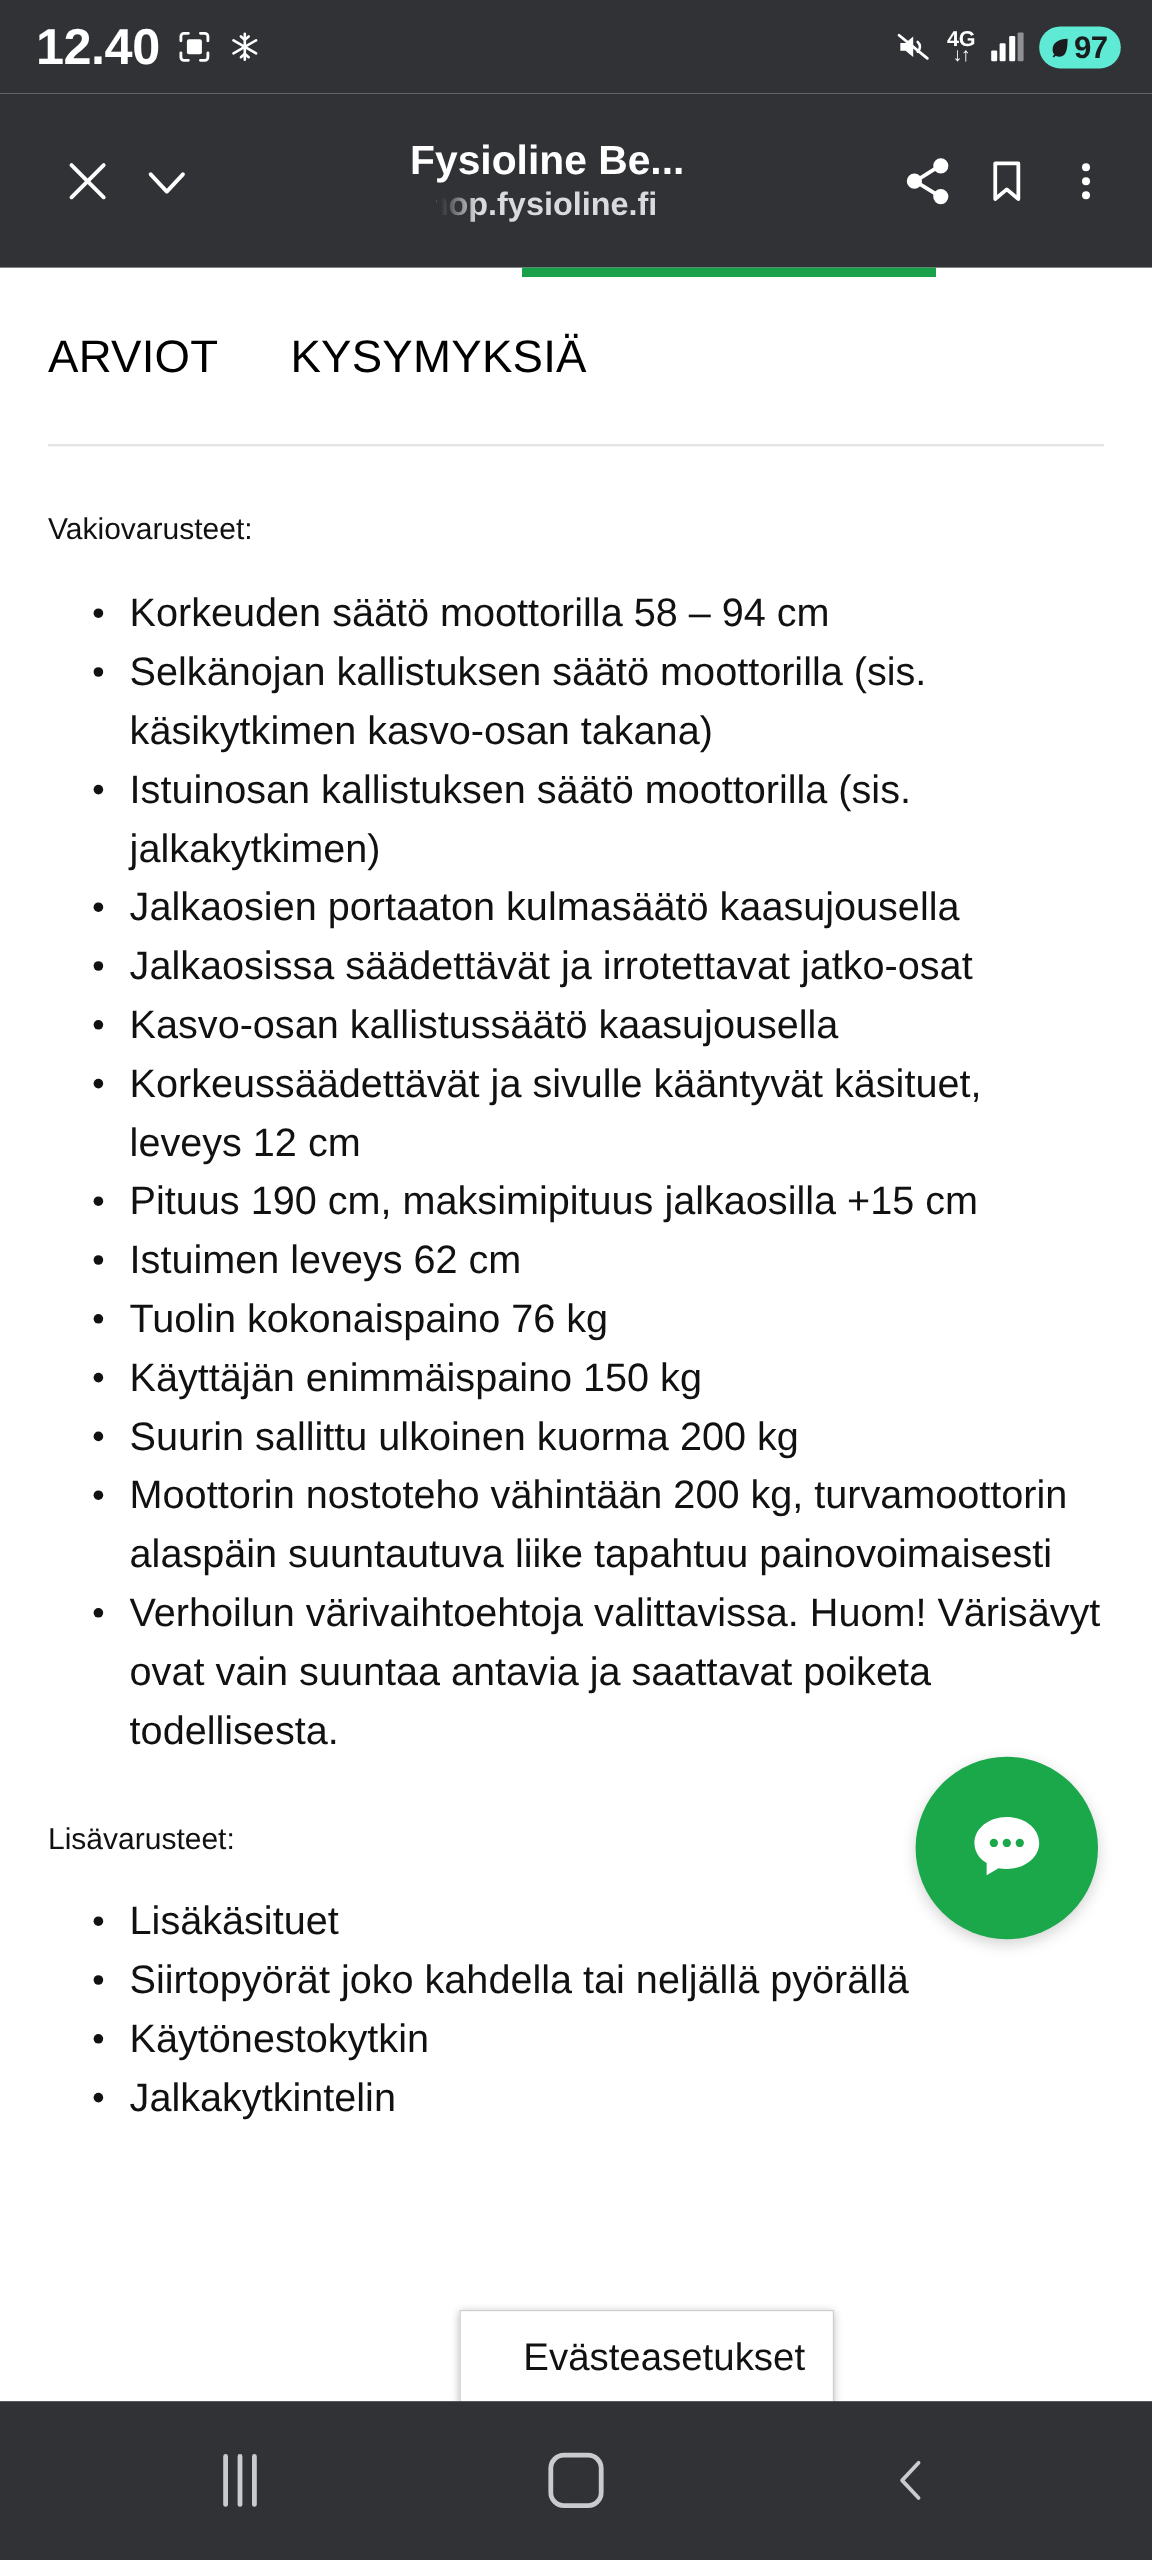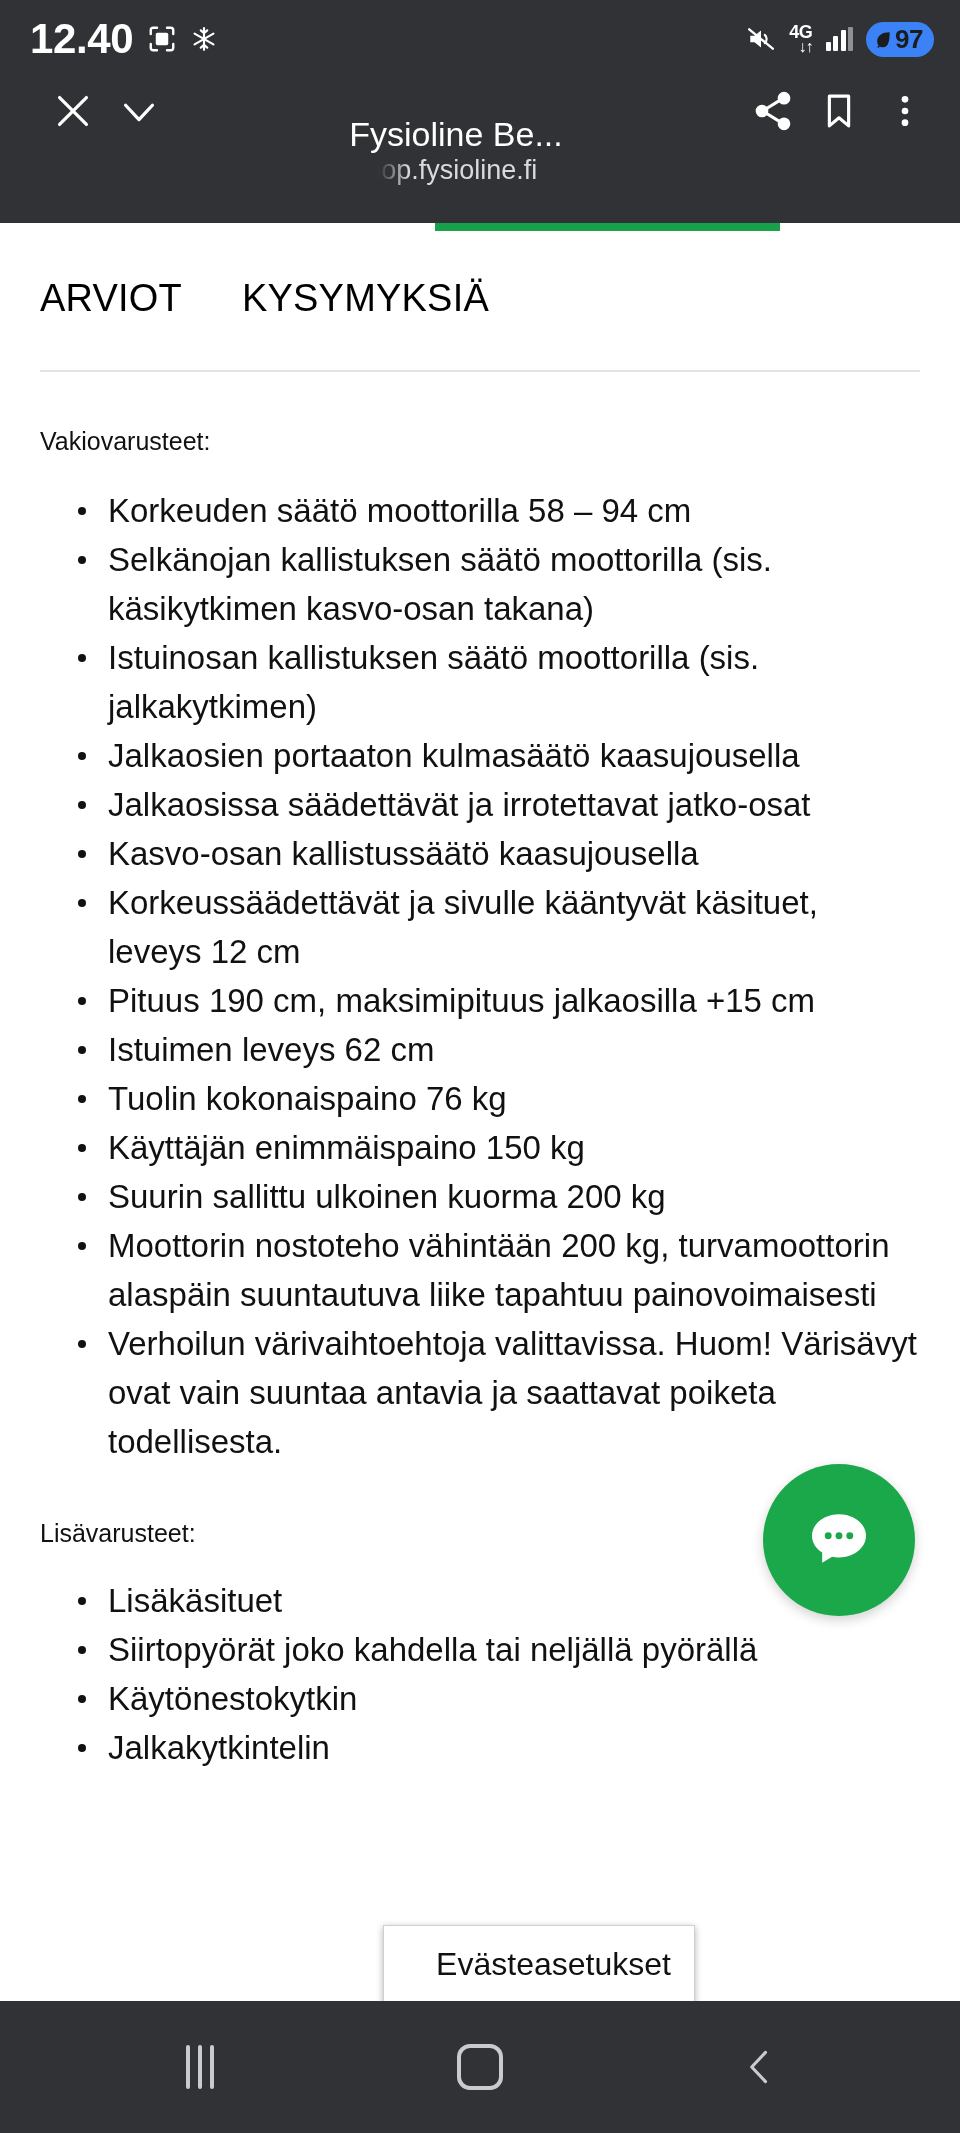--- a/index.html
+++ b/index.html
@@ -37,49 +37,51 @@
     font-weight: bold;
     letter-spacing: -0.4px;
     color: #ffffff;
     line-height: 1;
   }
   .status-right { display: flex; align-items: center; gap: 13px; }
 
   .icon-screenshot { width: 30px; height: 30px; display:block; }
   .icon-snow { width: 26px; height: 26px; display:block; }
   .icon-mute { width: 30px; height: 26px; display:block; }
-  .icon-4g { display: flex; flex-direction: column; align-items: flex-end; line-height: 1; }
+  .icon-4g { display: flex; flex-direction: column; align-items: center; line-height: 1; }
   .icon-4g .lbl { font-size: 18px; font-weight: bold; letter-spacing: -0.3px; }
   .icon-4g .arrows { font-size: 16px; margin-top: -2px; letter-spacing: -1px; }
 
   .signal-bars { display: flex; align-items: flex-end; gap: 2.5px; height: 24px; }
   .signal-bars i { display:block; width: 5px; background:#ffffff; border-radius:1px; }
   .signal-bars i:nth-child(1){ height: 9px; }
   .signal-bars i:nth-child(2){ height: 15px; }
   .signal-bars i:nth-child(3){ height: 21px; }
   .signal-bars i:nth-child(4){ height: 24px; background: #8e9094; }
 
   .battery-pill {
     display: flex; align-items: center; gap: 2px;
-    background: #3b82f6; color: #1a1c1e;
+    background: #5eead4; color: #1a1c1e;
     border-radius: 18px;
     padding: 3px 11px 3px 7px;
     height: 35px;
     font-size: 26px; font-weight: bold;
     letter-spacing: -0.5px;
   }
   .battery-pill .leaf { width: 20px; height: 20px; display:block; }
 
   
   .browser-toolbar {
     position: relative;
     height: 145px;
     background: #303236;
     display: flex;
+    align-items: center;
     padding: 0 22px 0 40px;
+    font-weight: bold;
   }
   .tb-btn {
     width: 66px; height: 66px;
     display: flex; align-items: center; justify-content: center;
     flex: 0 0 auto;
     color: #ffffff;
   }
   .tb-btn svg { display: block; }
 
   .tb-titlebox {

